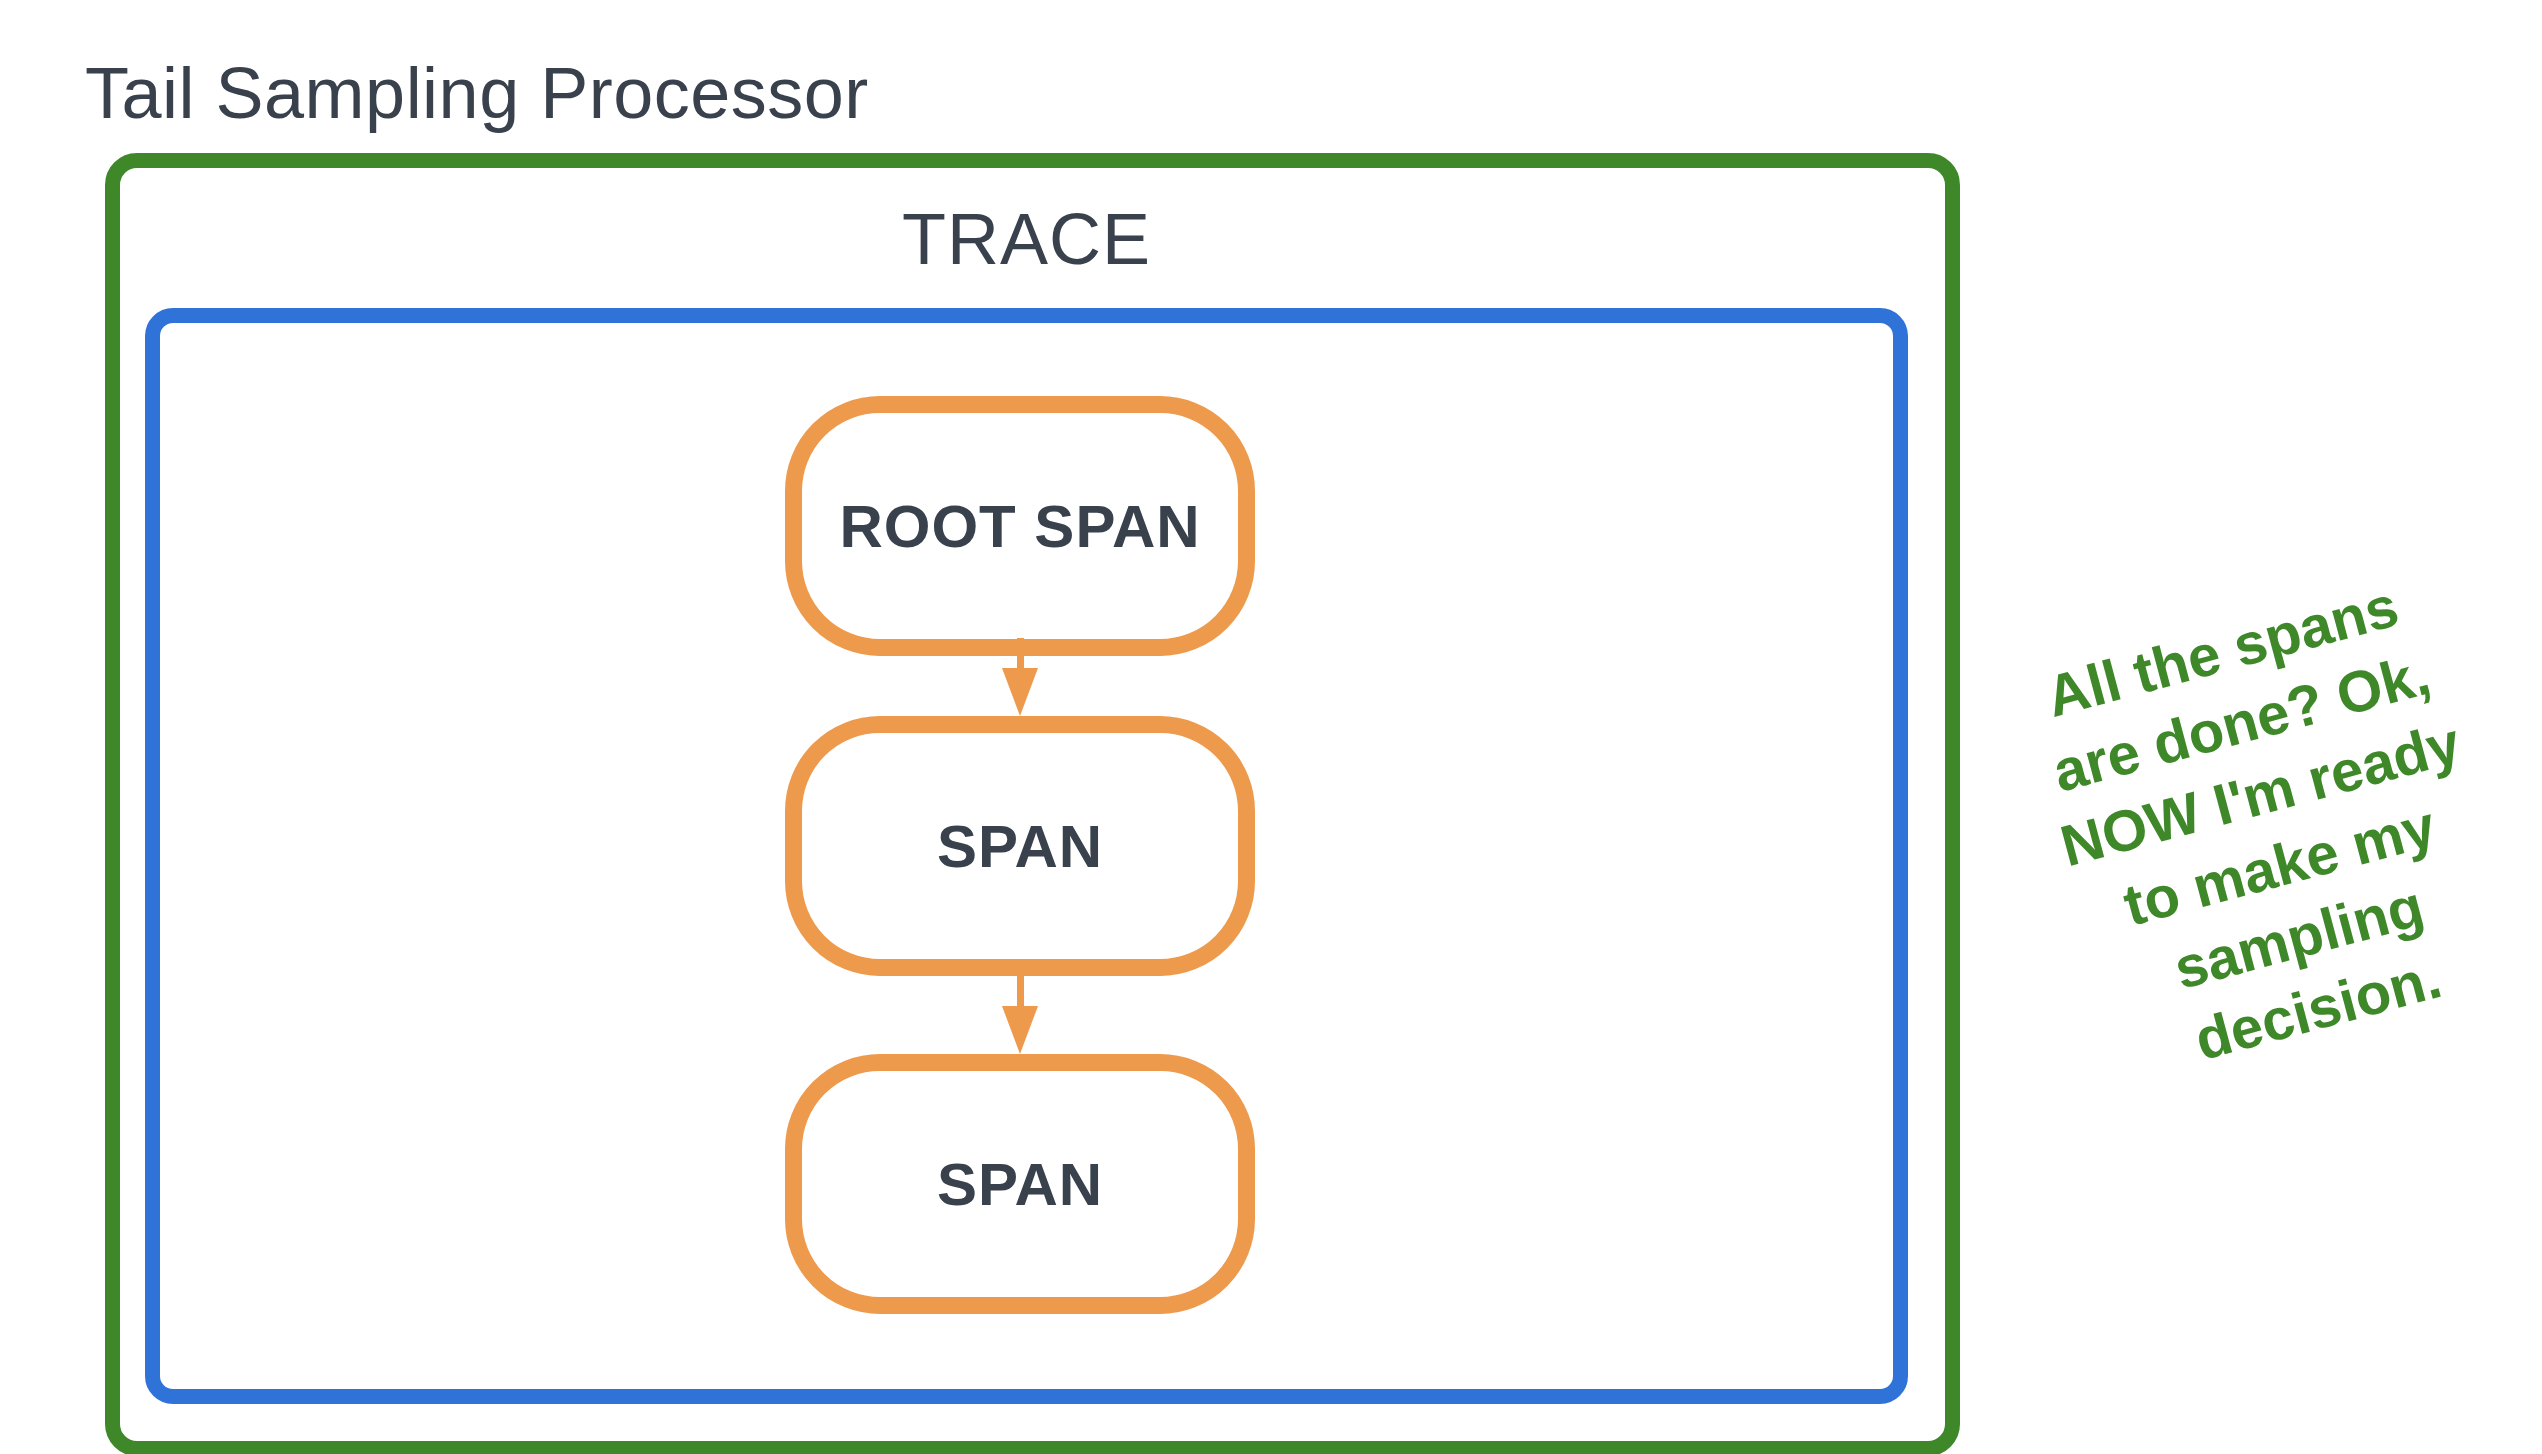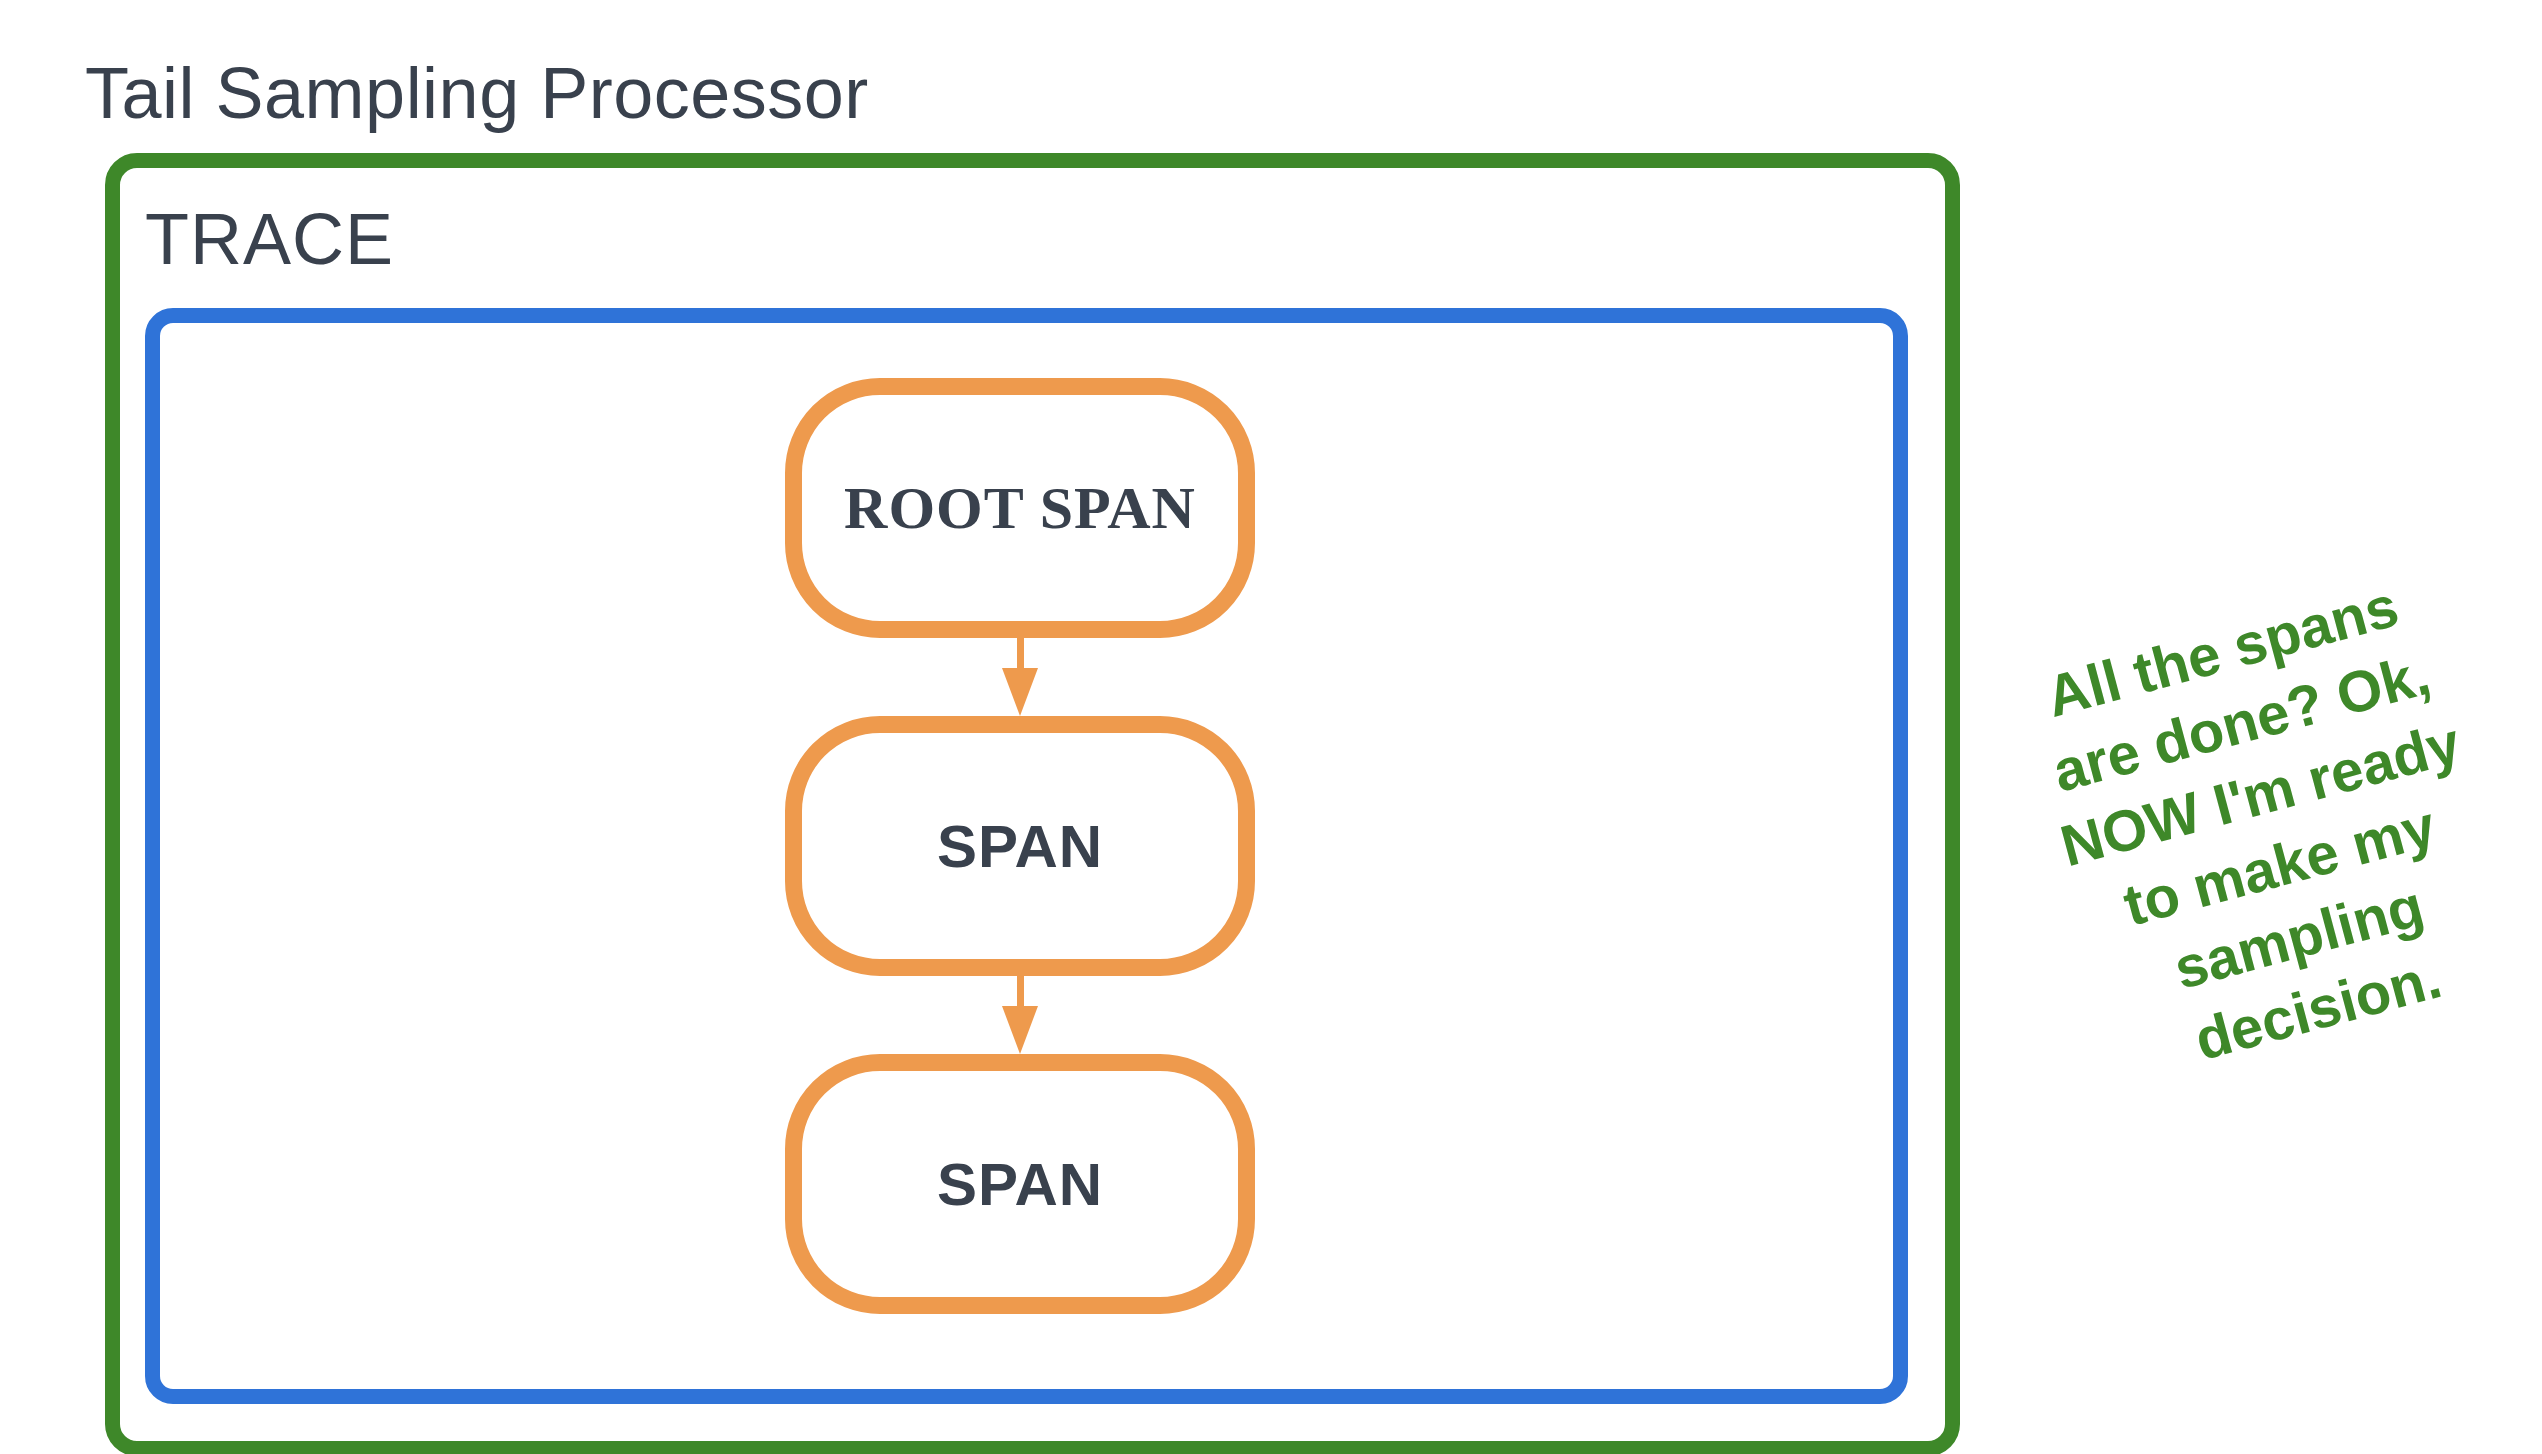--- a/index.html
+++ b/index.html
@@ -25,21 +25,21 @@
   .processor-box{
     position:absolute;left:105px;top:117px;
     width:1855px;height:1303px;
     border:15px solid var(--green);
     border-radius:32px;
     box-sizing:border-box;
     background:transparent;
   }
   .trace-label{
     position:absolute;left:145px;top:162px;width:1763px;
-    text-align:left;
+    text-align:center;
     font-size:72px;font-weight:400;color:var(--ink);
     letter-spacing:1px;
   }
   .trace-box{
     position:absolute;left:145px;top:272px;
     width:1763px;height:1096px;
     border:15px solid var(--blue);
     border-radius:28px;
     box-sizing:border-box;
     background:transparent;
@@ -49,21 +49,21 @@
     border:17px solid var(--orange);
     border-radius:95px;
     box-sizing:border-box;
     display:flex;align-items:center;justify-content:center;
     background:#ffffff;
   }
   .span-node .node-label{
     font-size:60px;font-weight:700;color:var(--ink);
     letter-spacing:1px;white-space:nowrap;
   }
-  #node-0{top:342px;font-family:Liberation Serif, serif;}
+  #node-0{top:360px;}
   #node-1{top:680px;}
   #node-2{top:1018px;}
   .arrow-stem{
     position:absolute;left:1017px;width:7px;
     background:var(--orange);
   }
   #stem-0{top:602px;height:32px;}
   #stem-1{top:937px;height:33px;}
   .arrow-head{
     position:absolute;left:1002px;width:0;height:0;

